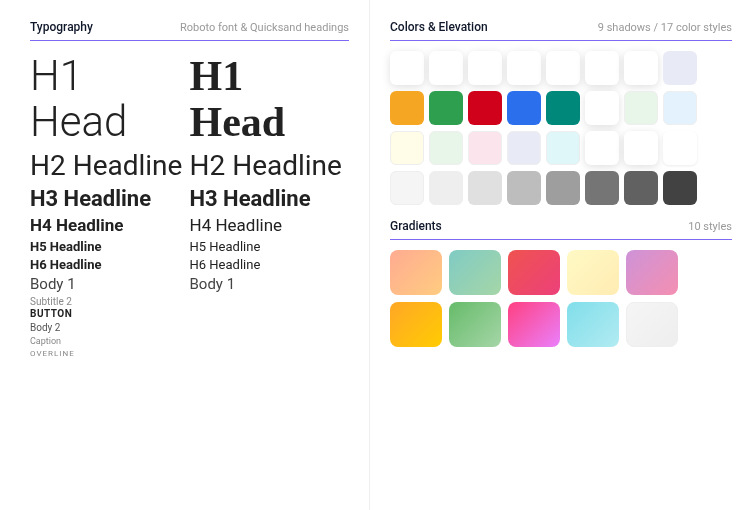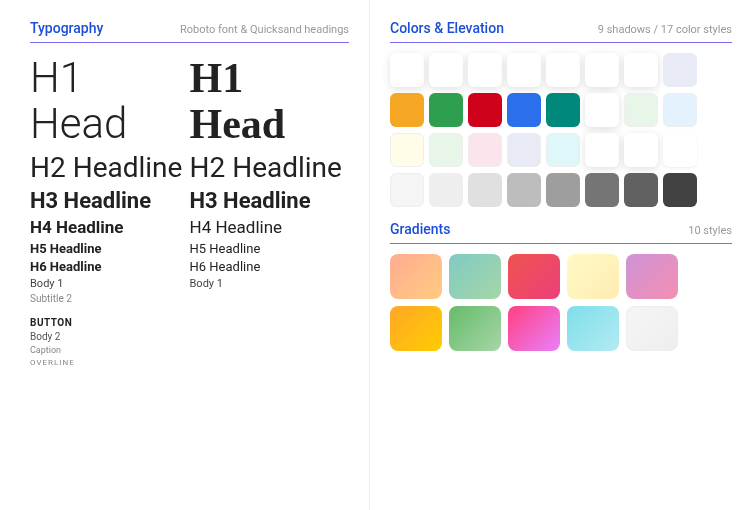--- a/index.html
+++ b/index.html
@@ -27,22 +27,22 @@
     .section-header {
       display: flex;
       justify-content: space-between;
       align-items: baseline;
       border-bottom: 1.5px solid #7c6af5;
       padding-bottom: 6px;
       margin-bottom: 12px;
     }
 
     .section-title {
-      color: #1d4ed8;
-      font-size: 14px;
+      color: #0f172a;
+      font-size: 12px;
       font-weight: 500;
     }
 
     .section-subtitle {
       color: #999;
       font-size: 11px;
     }
 
     
     .typo-columns {
@@ -96,31 +96,31 @@
     }
 
     .h6-text {
       font-size: 13px;
       font-weight: 700;
       color: #222;
       margin-bottom: 3px;
     }
 
     .body1-text {
-      font-size: 11px;
+      font-size: 15px;
       font-weight: 400;
       color: #444;
       margin-bottom: 3px;
     }
 
     .subtitle2-text {
       font-size: 10px;
       font-weight: 400;
       color: #888;
-      margin-bottom: 13px;
+      margin-bottom: 1px;
     }
 
     .button-text {
       font-size: 10px;
       font-weight: 700;
       color: #222;
       letter-spacing: 0.5px;
       margin-bottom: 3px;
       text-transform: uppercase;
     }

